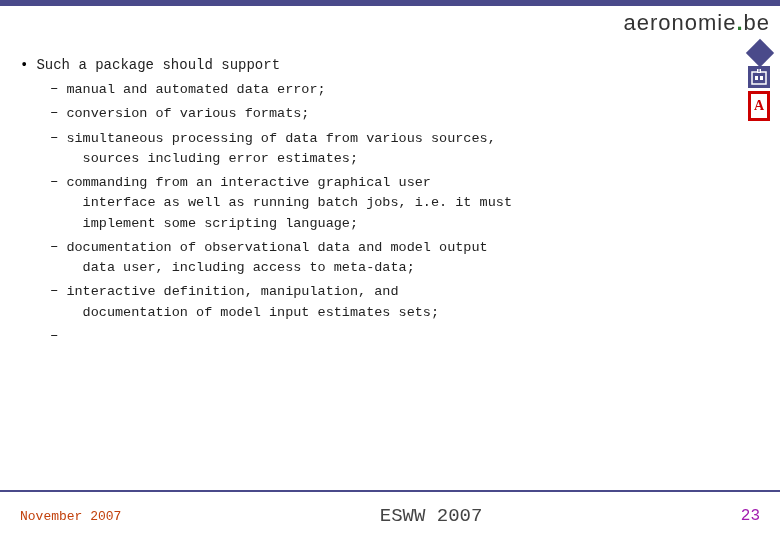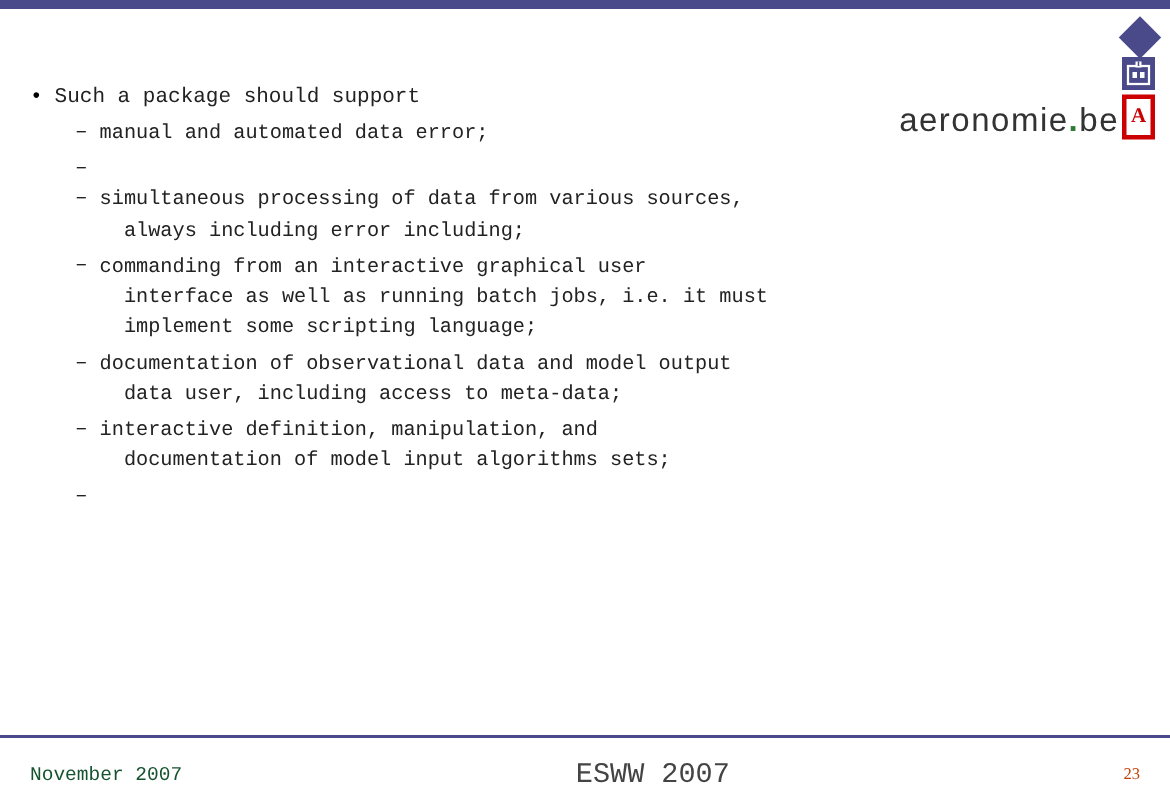--- a/index.html
+++ b/index.html
@@ -24,22 +24,21 @@
       right: 0;
       height: 6px;
       background: #4a4a8a;
     }
 
     .logo-area {
       position: absolute;
       top: 10px;
       right: 10px;
       display: flex;
-      flex-direction: row;
-      align-items: flex-end;
+      flex-direction: column;
       gap: 2px;
     }
 
     .logo-text {
       font-family: Arial, sans-serif;
       font-size: 22px;
       color: #333;
       font-weight: 300;
       letter-spacing: 1px;
     }
@@ -149,33 +148,33 @@
       border-top: 2px solid #4a4a8a;
       display: flex;
       align-items: center;
       justify-content: space-between;
       padding: 0 20px;
     }
 
     .footer-left {
       font-family: 'Courier New', Courier, monospace;
       font-size: 13px;
-      color: #14532d;
+      color: #c2410c;
     }
 
     .footer-center {
       font-family: 'Courier New', Courier, monospace;
       font-size: 19px;
       color: #444;
     }
 
     .footer-right {
-      font-family: Liberation Serif, serif;
-      font-size: 11px;
-      color: #c2410c;
+      font-family: Liberation Mono, monospace;
+      font-size: 16px;
+      color: #a21caf;
     }
   </style>
 </head>
 <body>
 
 <div class="top-bar"></div>
 
 <div class="logo-area">
   <div class="logo-text">
     aeronomie<span class="accent">.</span>be
@@ -203,45 +202,46 @@
 
   <div class="sub-items">
 
     <div class="sub-item">
       <span class="dash">–</span>
       <span class="sub-text">manual and automated data error;</span>
     </div>
 
     <div class="sub-item">
       <span class="dash">–</span>
+      <span class="sub-text">conversion of various formats;</span>
     </div>
 
     <div class="sub-item">
       <span class="dash">–</span>
       <span class="sub-text">simultaneous processing of data from various sources,
-  always including error including;</span>
+  sources including error estimates;</span>
     </div>
 
     <div class="sub-item">
       <span class="dash">–</span>
       <span class="sub-text">commanding from an interactive graphical user
   interface as well as running batch jobs, i.e. it must
   implement some scripting language;</span>
     </div>
 
     <div class="sub-item">
       <span class="dash">–</span>
       <span class="sub-text">documentation of observational data and model output
   data user, including access to meta-data;</span>
     </div>
 
     <div class="sub-item">
       <span class="dash">–</span>
       <span class="sub-text">interactive definition, manipulation, and
-  documentation of model input algorithms sets;</span>
+  documentation of model input estimates sets;</span>
     </div>
 
     <div class="sub-item">
       <span class="dash">–</span>
     </div>
 
   </div>
 </div>
 
 <div class="footer">

